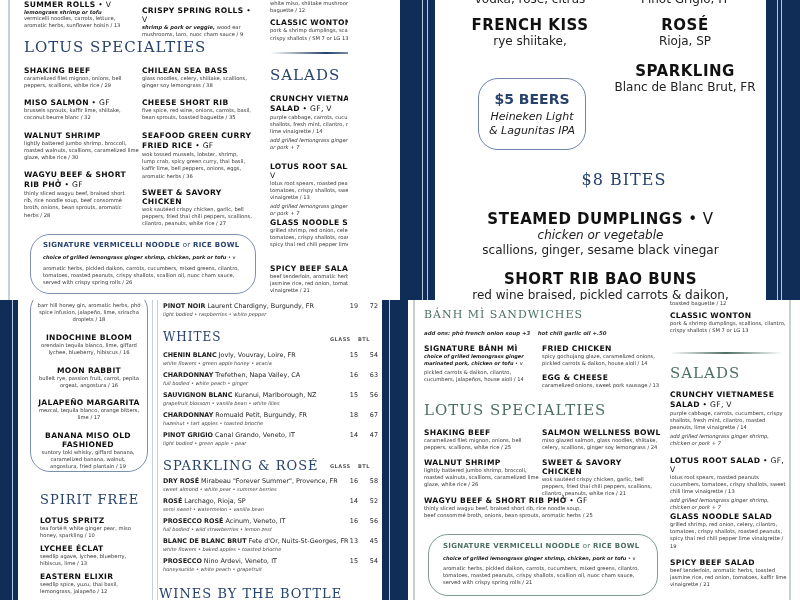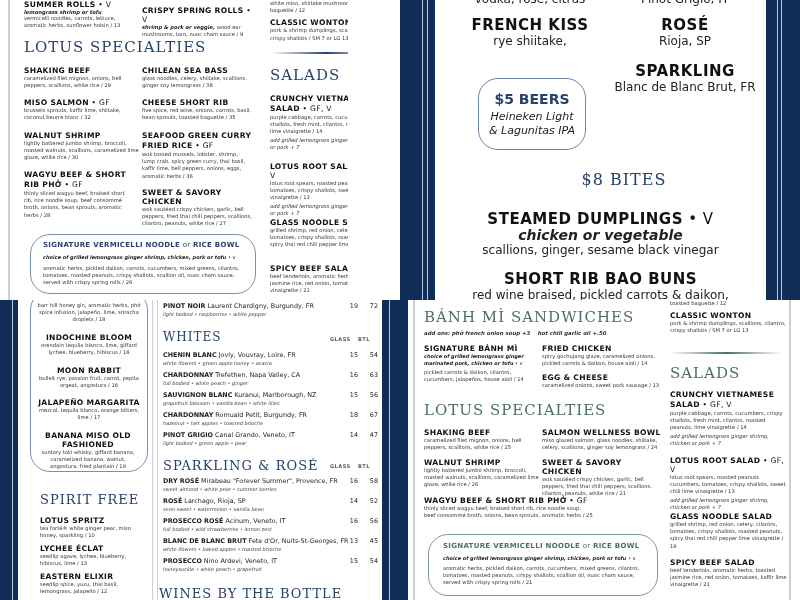--- a/index.html
+++ b/index.html
@@ -146,21 +146,21 @@
   </div>
   <div style="position:absolute;left:205px;top:62px;width:160px">
     <div class="bigname">SPARKLING</div>
     <div class="bigdesc">Blanc de Blanc Brut, FR</div>
   </div>
 
   <div class="serif-h center" style="position:absolute;left:35px;top:170px;width:378px;font-size:16px">$8 BITES</div>
 
   <div style="position:absolute;left:35px;top:210px;width:331px">
     <div class="bigname"><span>STEAMED DUMPLINGS</span><span style="font-weight:normal"> • V</span></div>
-    <div class="bigdesc" style="font-weight:bold;font-style:italic;font-size:14px">chicken or vegetable</div>
+    <div class="bigdesc" style="font-weight:normal;font-style:italic;font-size:12px">chicken or vegetable</div>
     <div class="bigdesc">scallions, ginger, sesame black vinegar</div>
   </div>
   <div style="position:absolute;left:35px;top:270px;width:331px">
     <div class="bigname">SHORT RIB BAO BUNS</div>
     <div class="bigdesc">red wine braised, pickled carrots &amp; daikon,</div>
   </div>
 </div>
 
 <div class="q q3">
   <div class="navy" style="left:0;top:0;width:18px;height:300px"></div>
@@ -232,21 +232,21 @@
   <div class="wine-row" style="top:257px"><span class="wn">PROSECCO</span><span> Nino Ardevi, Veneto, IT</span><span class="notes">honeysuckle • white peach • grapefruit</span><span class="g">15</span><span class="b">54</span></div>
 
   <div class="serif-h" style="position:absolute;left:159px;top:286px;font-size:13px">WINES BY THE BOTTLE</div>
 </div>
 
 <div class="q q4">
   <div class="navy" style="left:0;top:0;width:8px;height:300px"></div>
   <div class="vline" style="left:13px;top:0;width:1.5px;height:300px;background:#c8d0cc"></div>
   <div class="vline" style="left:389px;top:0;width:1.5px;height:300px;background:#c8d0cc"></div>
 
-  <div class="serif-h green-h" style="position:absolute;left:24px;top:8px;font-size:15px">BÁNH MÌ SANDWICHES</div>
+  <div class="serif-h green-h" style="position:absolute;left:24px;top:8px;font-size:11px">BÁNH MÌ SANDWICHES</div>
   <div class="desc it" style="position:absolute;left:24px;top:30px;font-weight:bold;font-size:5.4px;white-space:pre">add ons: phở french onion soup +3    hot chili garlic oil +.50</div>
 
   <div class="item" style="left:24px;top:44px;width:110px">
     <div class="name">SIGNATURE BÁNH MÌ</div>
     <div style="font-size:5px;line-height:7px"><span class="bi" style="font-size:5px">choice of grilled lemongrass ginger marinated pork, chicken or tofu</span><span> • v</span></div>
     <div class="desc" style="margin-top:2px">pickled carrots &amp; daikon, cilantro, cucumbers, jalapeños, house aioli / 14</div>
   </div>
   <div class="item" style="left:142px;top:44px;width:120px">
     <div class="name">FRIED CHICKEN</div>
     <div class="desc">spicy gochujang glaze, caramelized onions, pickled carrots &amp; daikon, house aioli / 14</div>

